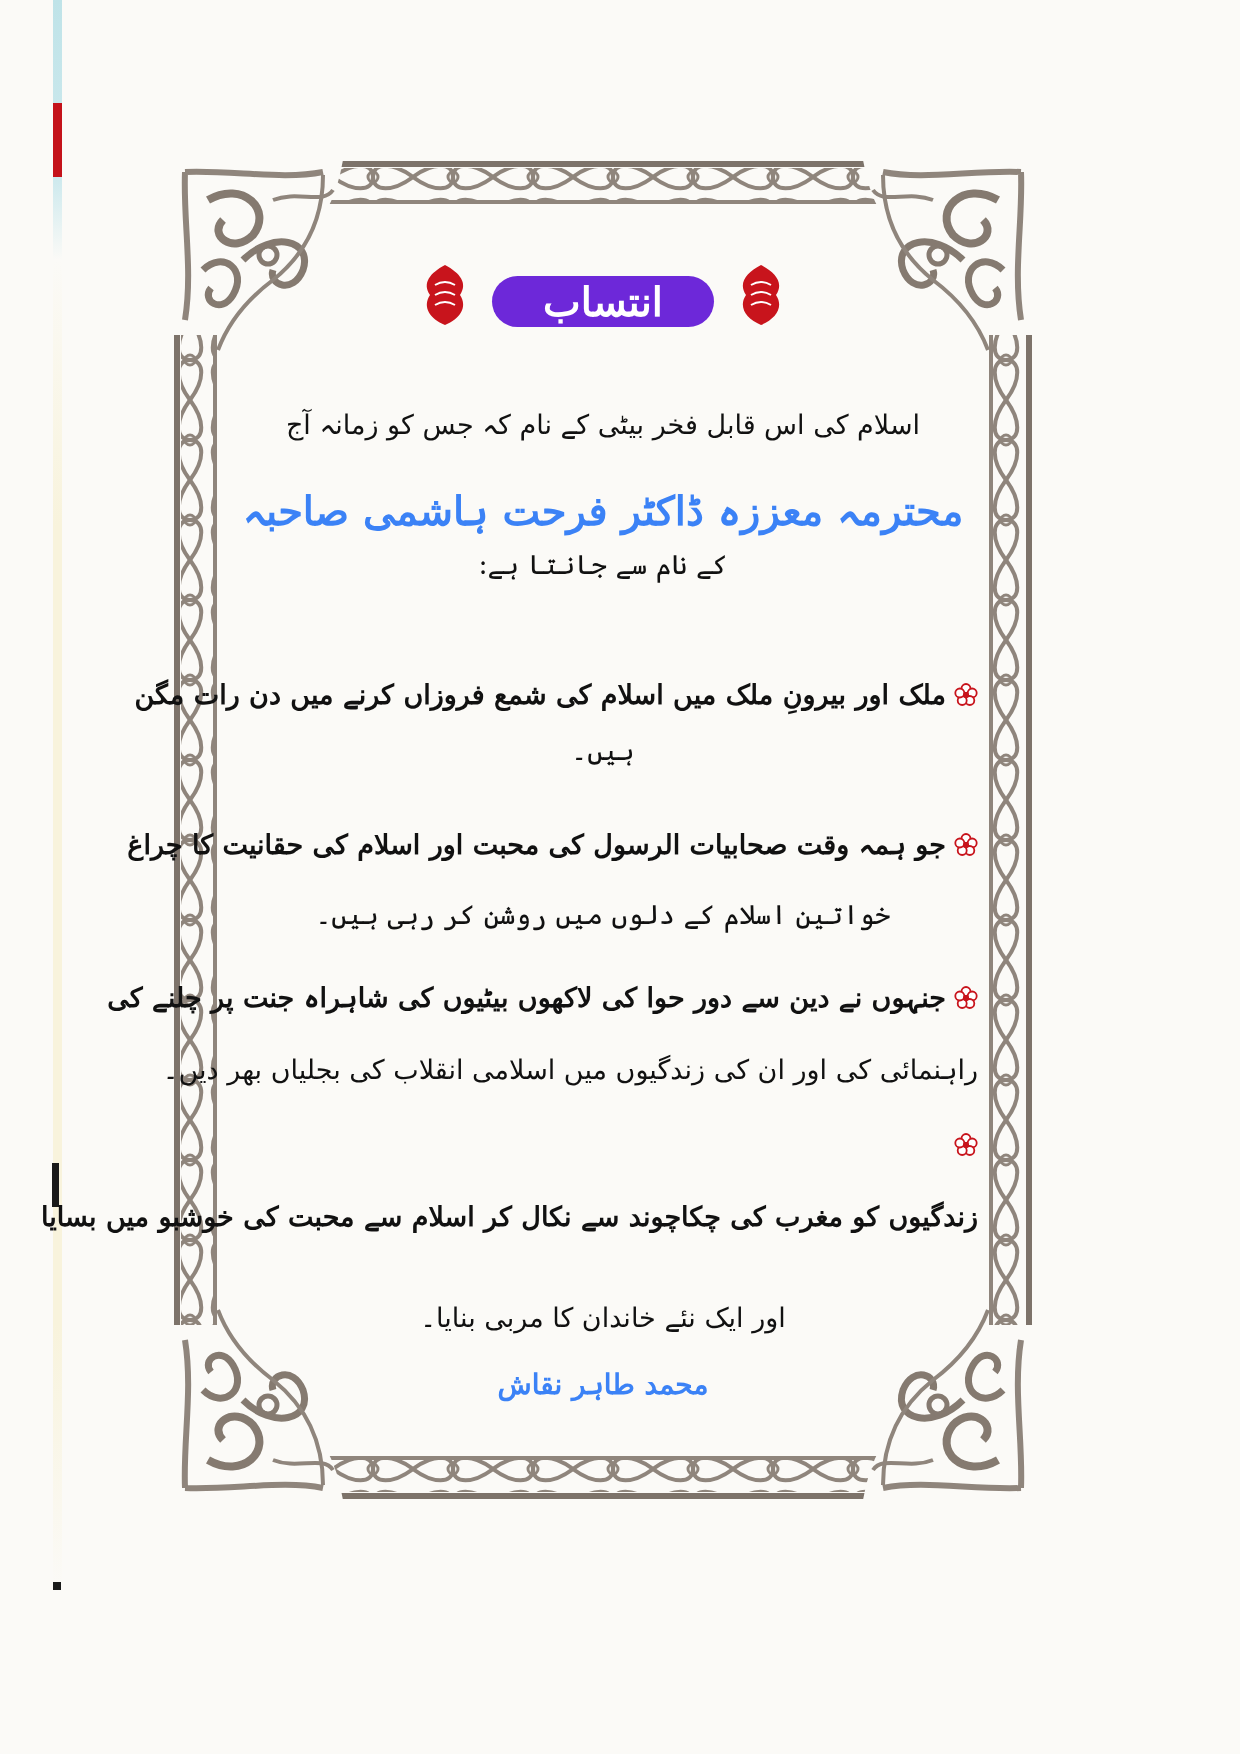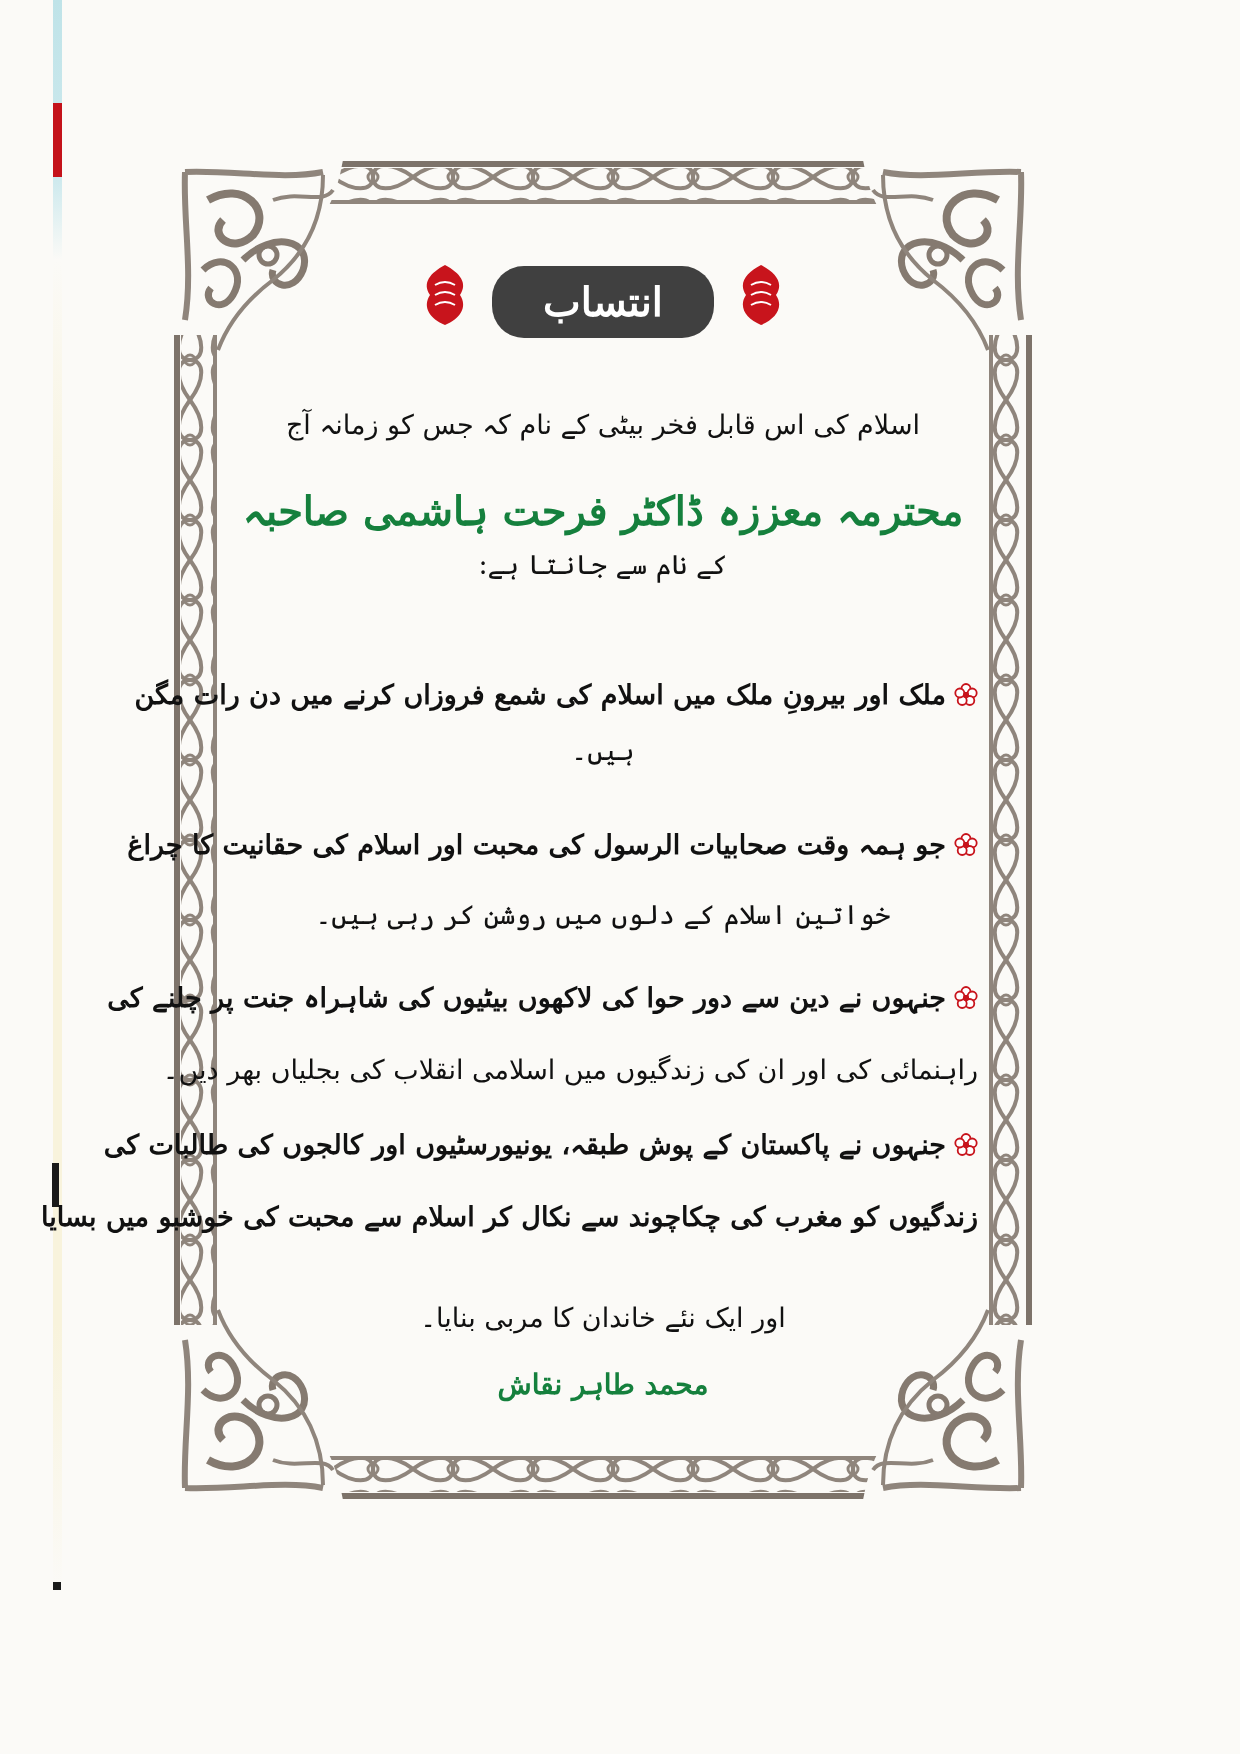--- a/index.html
+++ b/index.html
@@ -14,31 +14,31 @@
   .edge-black-1 { position: absolute; left: 52px; top: 1163px; width: 7px; height: 44px; background: #1a1a1a; }
   .edge-black-2 { position: absolute; left: 53px; top: 1582px; width: 8px; height: 8px; background: #1a1a1a; }
   .edge-cream { position: absolute; left: 53px; top: 260px; width: 9px; height: 1330px;
     background: linear-gradient(rgba(250,246,226,0), #f8f3dc 20%, #f8f3dc 80%, rgba(250,246,226,0)); }
 
   .frame { position: absolute; left: 173px; top: 160px; width: 860px; height: 1340px; }
   .frame svg.border { position: absolute; left: 0; top: 0; width: 860px; height: 1340px; }
 
   .title-wrap { position: absolute; left: 0; right: 0; top: 100px; height: 70px;
     display: flex; justify-content: center; align-items: center; gap: 22px; }
-  .title-pill { width: 222px; height: 72px; background: #404040; border-radius: 32px;
+  .title-pill { width: 222px; height: 51px; background: #6d28d9; border-radius: 32px;
     display: flex; align-items: center; justify-content: center;
     color: #fff; font-family: "DejaVu Serif", serif; font-size: 40px; font-weight: bold; direction: rtl; margin-top: 13px; }
   .title-ornament { width: 50px; height: 64px; }
 
   .content { position: absolute; left: 55px; right: 55px; top: 0; direction: rtl; color: #111;
     font-family: "DejaVu Serif", serif; }
   .line { position: absolute; left: 0; right: 0; white-space: nowrap; font-size: 27px; line-height: 40px; }
   .center { text-align: center; }
   .justify { text-align: justify; text-align-last: justify; font-weight: bold; }
-  .red { color: #15803d; }
+  .red { color: #3b82f6; }
   .honoree { font-size: 40px; line-height: 52px; font-weight: bold; }
   .signature { font-size: 28px; font-weight: bold; }
   .bullet { display: inline-block; width: 24px; height: 24px; vertical-align: -3px; margin-left: 8px; }
 </style>
 </head>
 <body>
 
 <div class="edge-strip"></div>
 <div class="edge-cream"></div>
 <div class="edge-red"></div>
@@ -146,20 +146,20 @@
     <div class="line justify" style="top:965px;">
       <svg class="bullet" viewBox="0 0 24 24">
           <g fill="#fff" stroke="#c8141c" stroke-width="1.8">
             <circle cx="12" cy="5.5" r="4.5"></circle>
             <circle cx="18.2" cy="10" r="4.5"></circle>
             <circle cx="15.8" cy="17.5" r="4.5"></circle>
             <circle cx="8.2" cy="17.5" r="4.5"></circle>
             <circle cx="5.8" cy="10" r="4.5"></circle>
           </g>
           <circle cx="12" cy="12" r="3" fill="#c8141c"></circle>
-        </svg><span>جنہوں نے پاکستان کے پوش طبقہ، یونیورسٹیوں اور کالجوں کی طالبات کی</span>
+        </svg>
     </div>
     <div class="line justify" style="top:1037px;">زندگیوں کو مغرب کی چکاچوند سے نکال کر اسلام سے محبت کی خوشبو میں بسایا</div>
     <div class="line center" style="top:1110px;margin-top:28px;">اور ایک نئے خاندان کا مربی بنایا۔</div>
 
     <div class="line center red signature" style="top:1205px;">محمد طاہر نقاش</div>
   </div>
 </div>
 
 </body></html>

